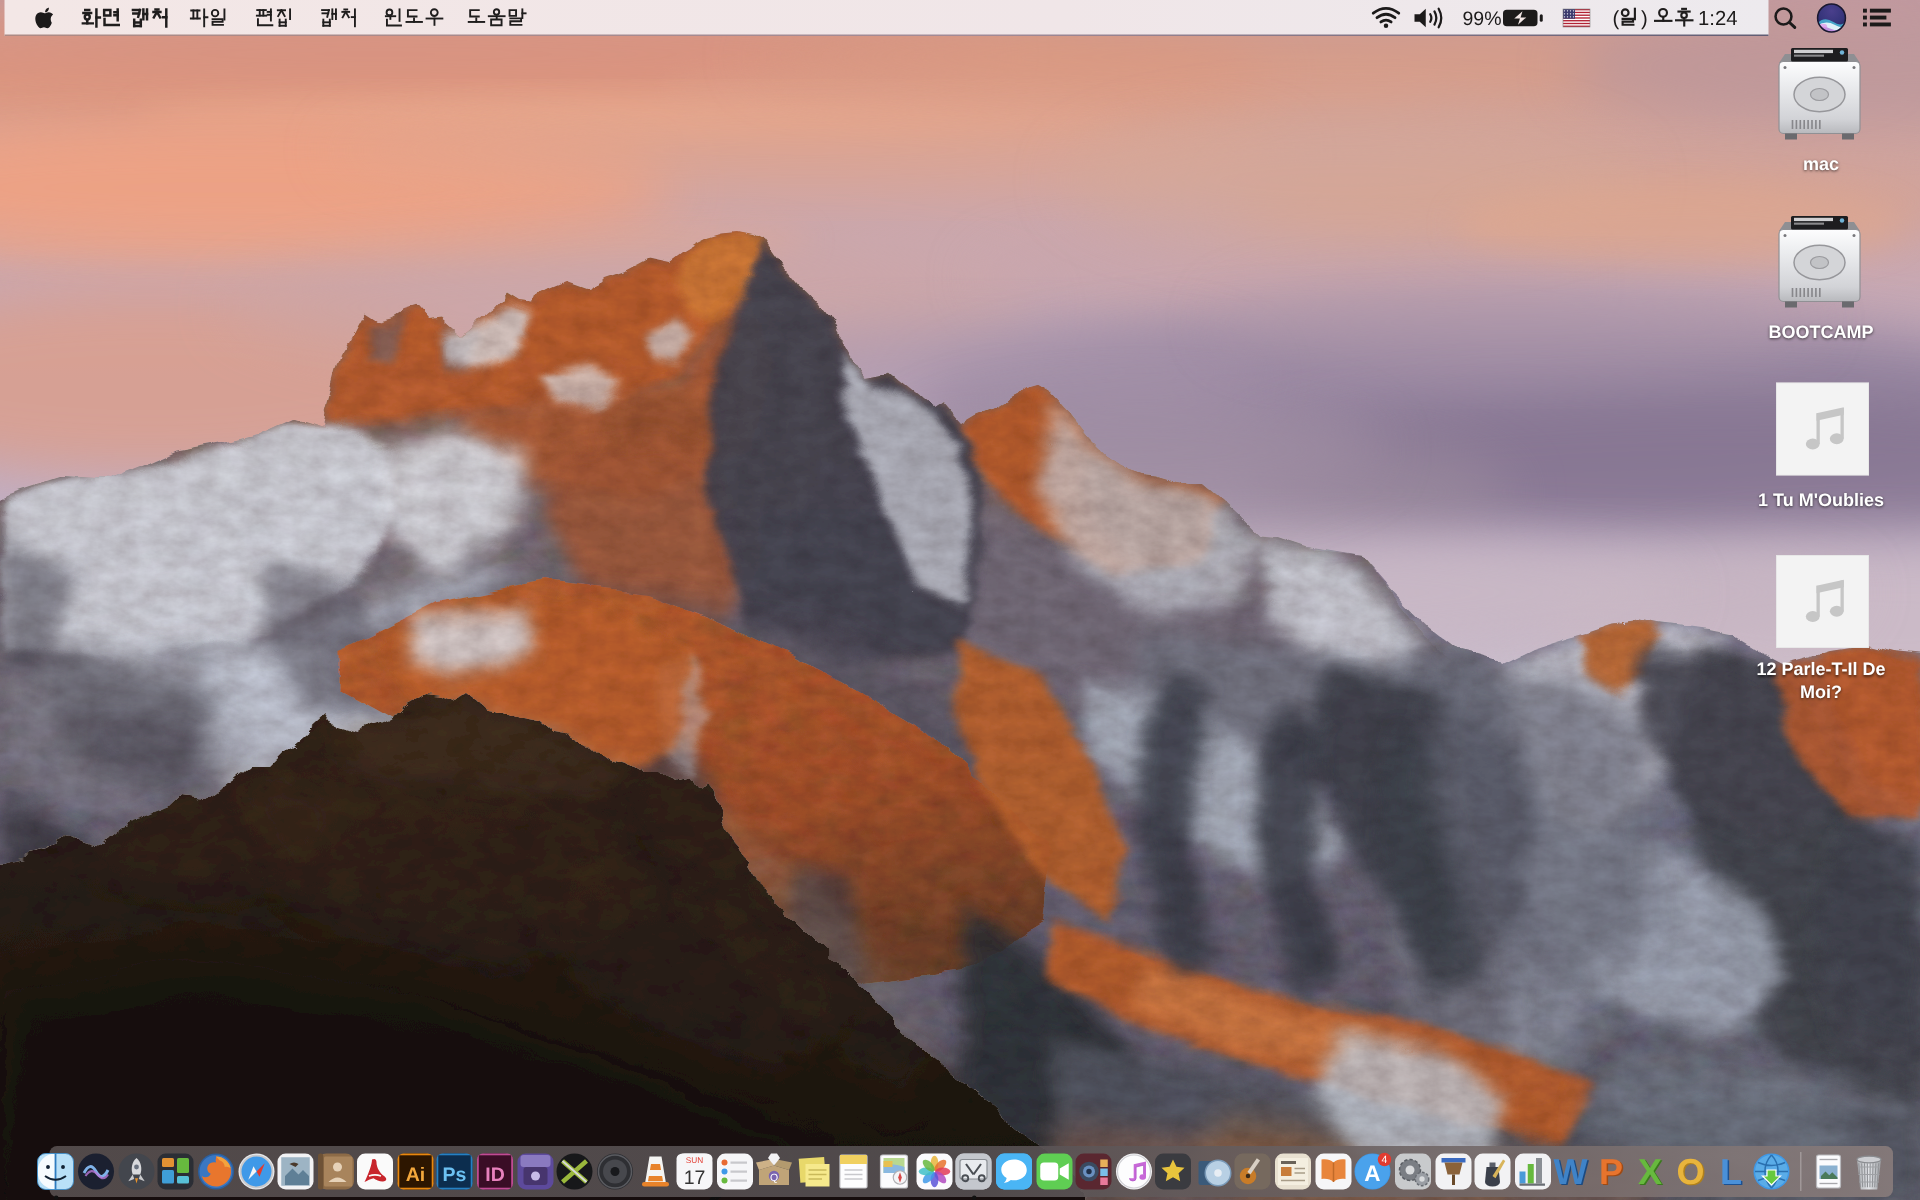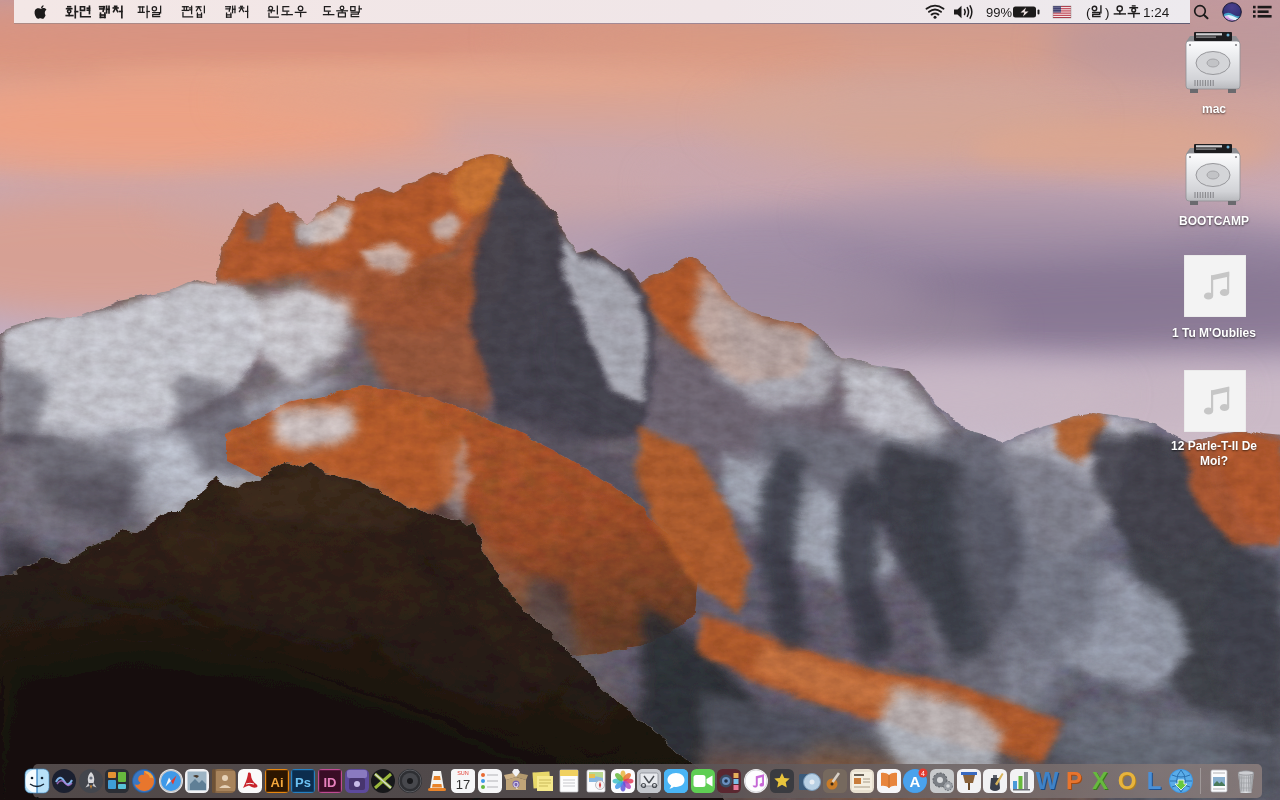--- a/index.html
+++ b/index.html
@@ -1,15 +1,15 @@
 <!DOCTYPE html>
 <html><head><meta charset="utf-8"><style>
 html,body{margin:0;padding:0;width:1280px;height:800px;overflow:hidden;background:#beaab4;font-family:"Liberation Sans",sans-serif;}
 #wall{position:absolute;left:0;top:0}
-#menubar{position:absolute;left:14px;top:0;width:1176px;height:24px;background:linear-gradient(90deg,#f3e7e6,#f0e6e8 60%,#edeaee);z-index:30}
+#menubar{position:absolute;left:3px;top:0;width:1176px;height:24px;background:linear-gradient(90deg,#f3e7e6,#f0e6e8 60%,#edeaee);z-index:30}
 #menubar:after{content:'';position:absolute;left:0;top:22.6px;width:100%;height:1.4px;background:linear-gradient(90deg,#ad8a84,#a28a96 55%,#615d74)}
 #dock{position:absolute;left:33px;top:764px;width:1229px;height:34px;border-radius:5px;background:linear-gradient(90deg,rgba(88,80,80,.9),rgba(86,80,82,.9) 50%,rgba(112,102,102,.9) 75%,rgba(138,125,124,.88));z-index:40}
 .lbl{position:absolute;color:#fff;font-weight:bold;font-size:12px;text-align:center;width:140px;text-shadow:0 1px 2px rgba(0,0,0,.65);z-index:20}
 </style></head><body>
 <svg id="wall" width="1280" height="800" viewBox="0 0 1280 800">
 <defs>
 <linearGradient id="sky" x1="0" y1="0" x2="0" y2="1">
  <stop offset="0" stop-color="#c49a9e"></stop>
         <stop offset=".1" stop-color="#d2a193"></stop>
  <stop offset=".3" stop-color="#cca6a9"></stop>

